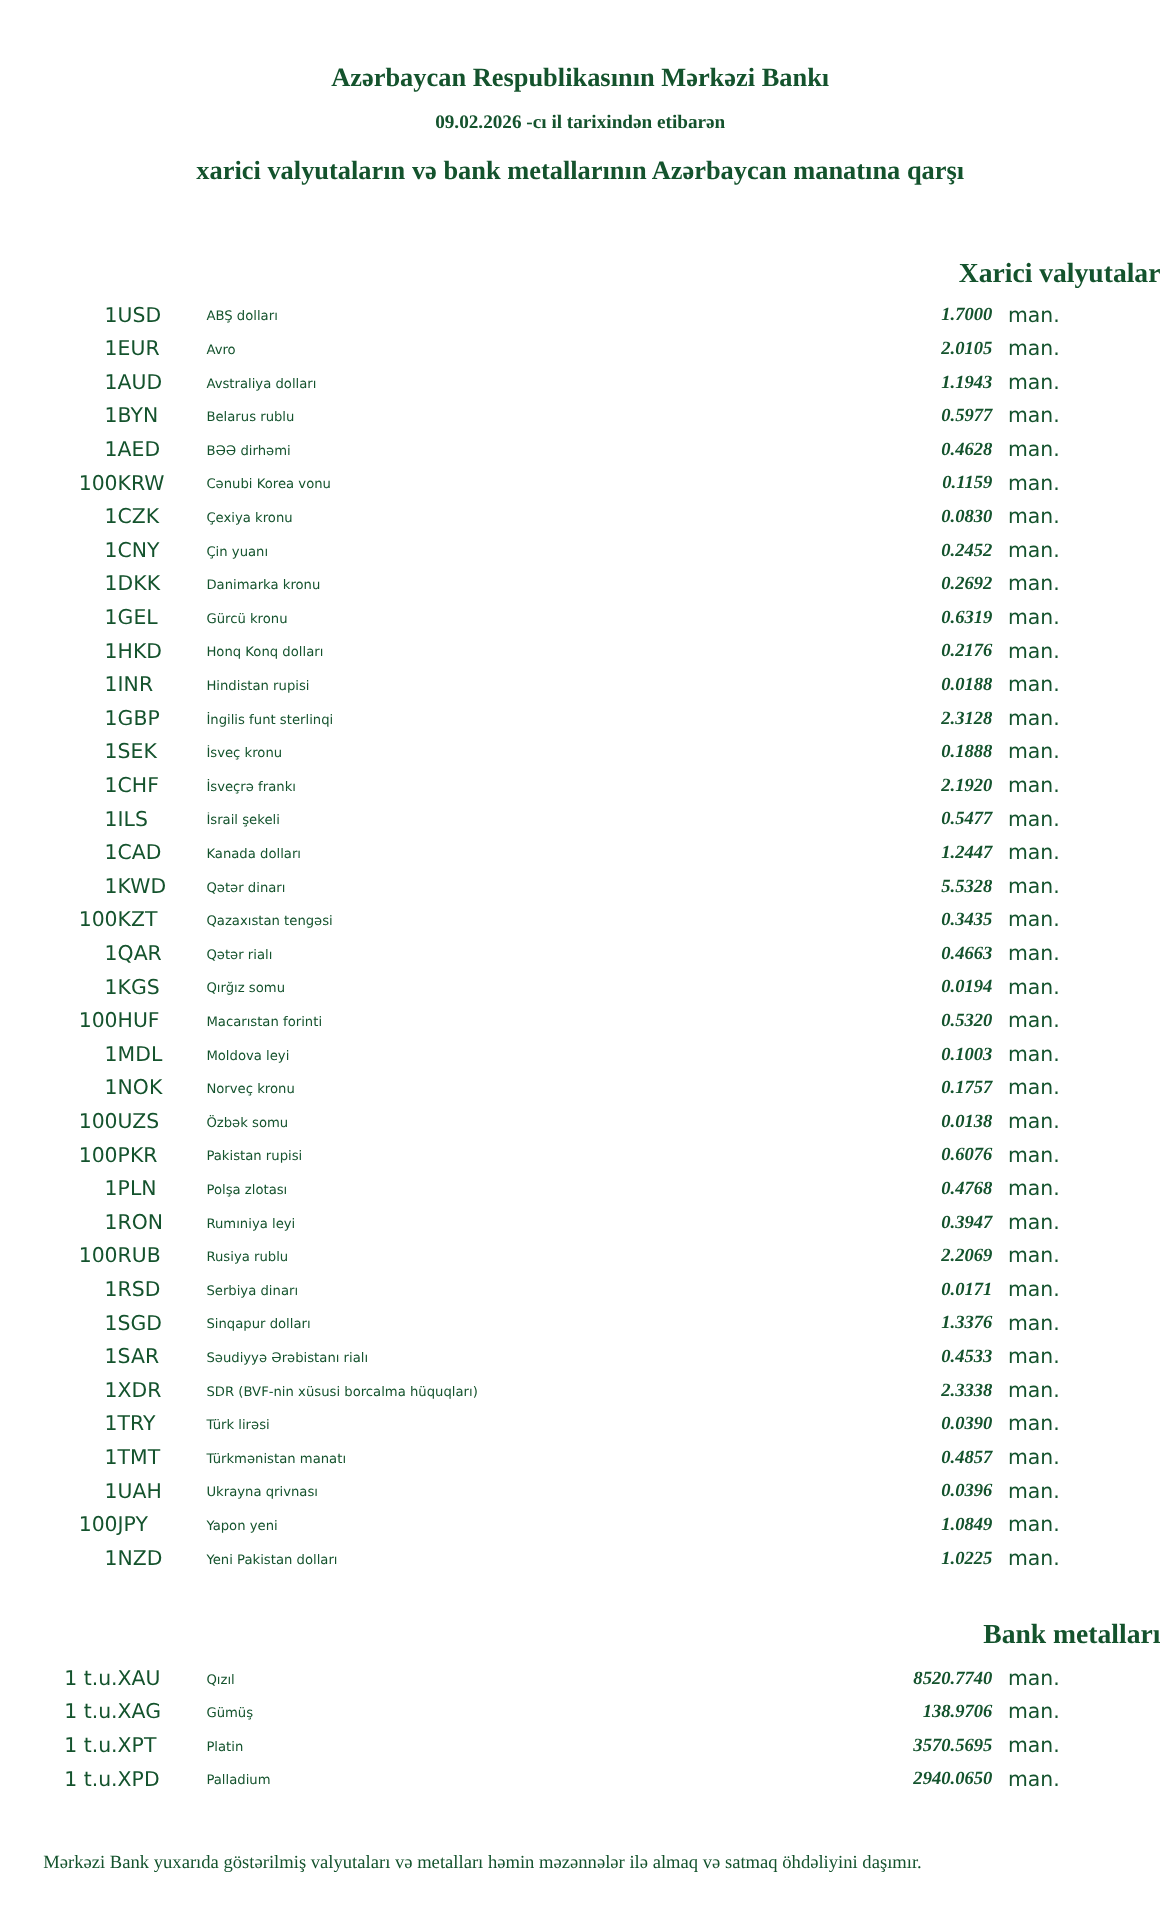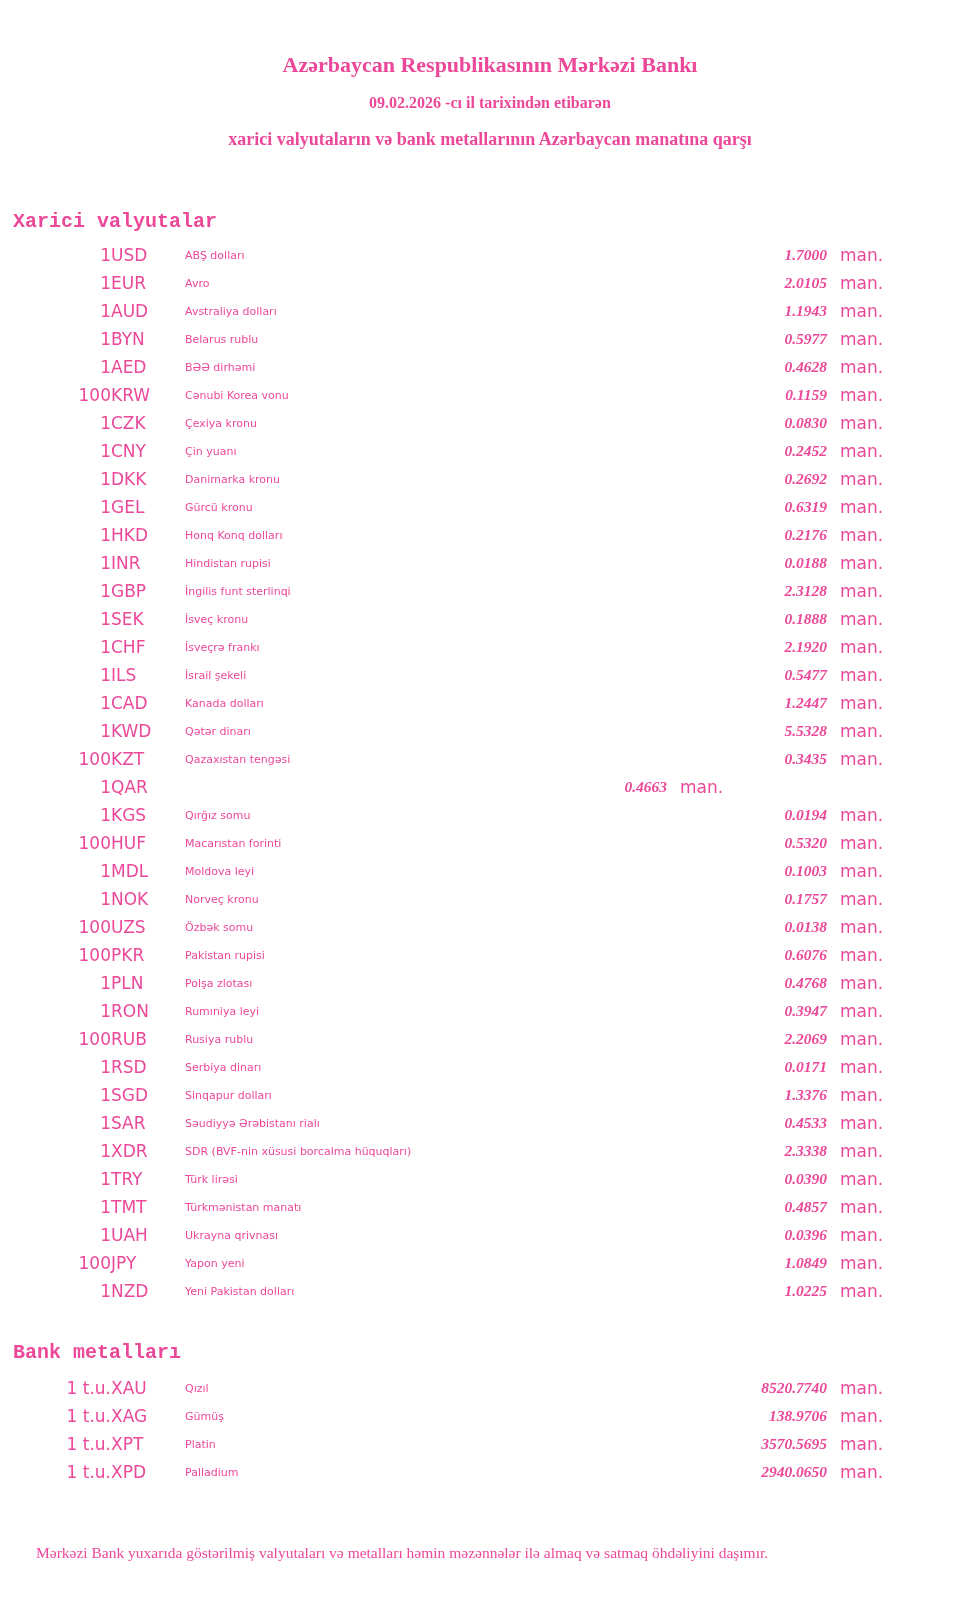--- a/index.html
+++ b/index.html
@@ -2,53 +2,52 @@
 <html><head>
 <meta charset="utf-8">
 <style>
   html, body { margin: 0; padding: 0; background: #ffffff; }
   .page {
     position: relative;
     width: 967px;
     height: 1598px;
     margin: 0 auto;
     background: #ffffff;
-    color: #ec4899;
+    color: #14532d;
     font-family: "DejaVu Sans", sans-serif;
     box-sizing: border-box;
     overflow: hidden;
-    padding-left: 13px;
   }
   .title {
     font-family: "Liberation Serif", "DejaVu Serif", serif;
     font-weight: bold;
     font-size: 22px;
     text-align: center;
     margin: 0;
     padding-top: 52px;
   }
   .date-line {
     font-family: "Liberation Serif", "DejaVu Serif", serif;
     font-weight: bold;
     font-size: 16px;
     text-align: center;
     margin-top: 16px;
   }
   .subtitle {
     font-family: "Liberation Serif", "DejaVu Serif", serif;
     font-weight: bold;
-    font-size: 18px;
+    font-size: 22px;
     text-align: center;
     margin-top: 17px;
   }
   .section-title {
-    font-family: Liberation Mono, monospace;
-    font-weight: bold;
-    font-size: 20px;
-    text-align: left;
+    font-family: Liberation Serif, serif;
+    font-weight: bold;
+    font-size: 23px;
+    text-align: right;
     margin-top: 60px;
     margin-bottom: 8px;
   }
   .section-title.metals {
     margin-top: 36px;
     margin-bottom: 10px;
   }
   .rows { width: 100%; }
   .row {
     display: grid;
@@ -218,20 +217,21 @@
       <div class="row">
     <span class="qty">100</span>
     <span class="code">KZT</span>
     <span class="name">Qazaxıstan tengəsi</span>
     <span class="rate">0.3435</span>
     <span class="unit">man.</span>
   </div>
       <div class="row">
     <span class="qty">1</span>
     <span class="code">QAR</span>
+    <span class="name">Qətər rialı</span>
     <span class="rate">0.4663</span>
     <span class="unit">man.</span>
   </div>
       <div class="row">
     <span class="qty">1</span>
     <span class="code">KGS</span>
     <span class="name">Qırğız somu</span>
     <span class="rate">0.0194</span>
     <span class="unit">man.</span>
   </div>

